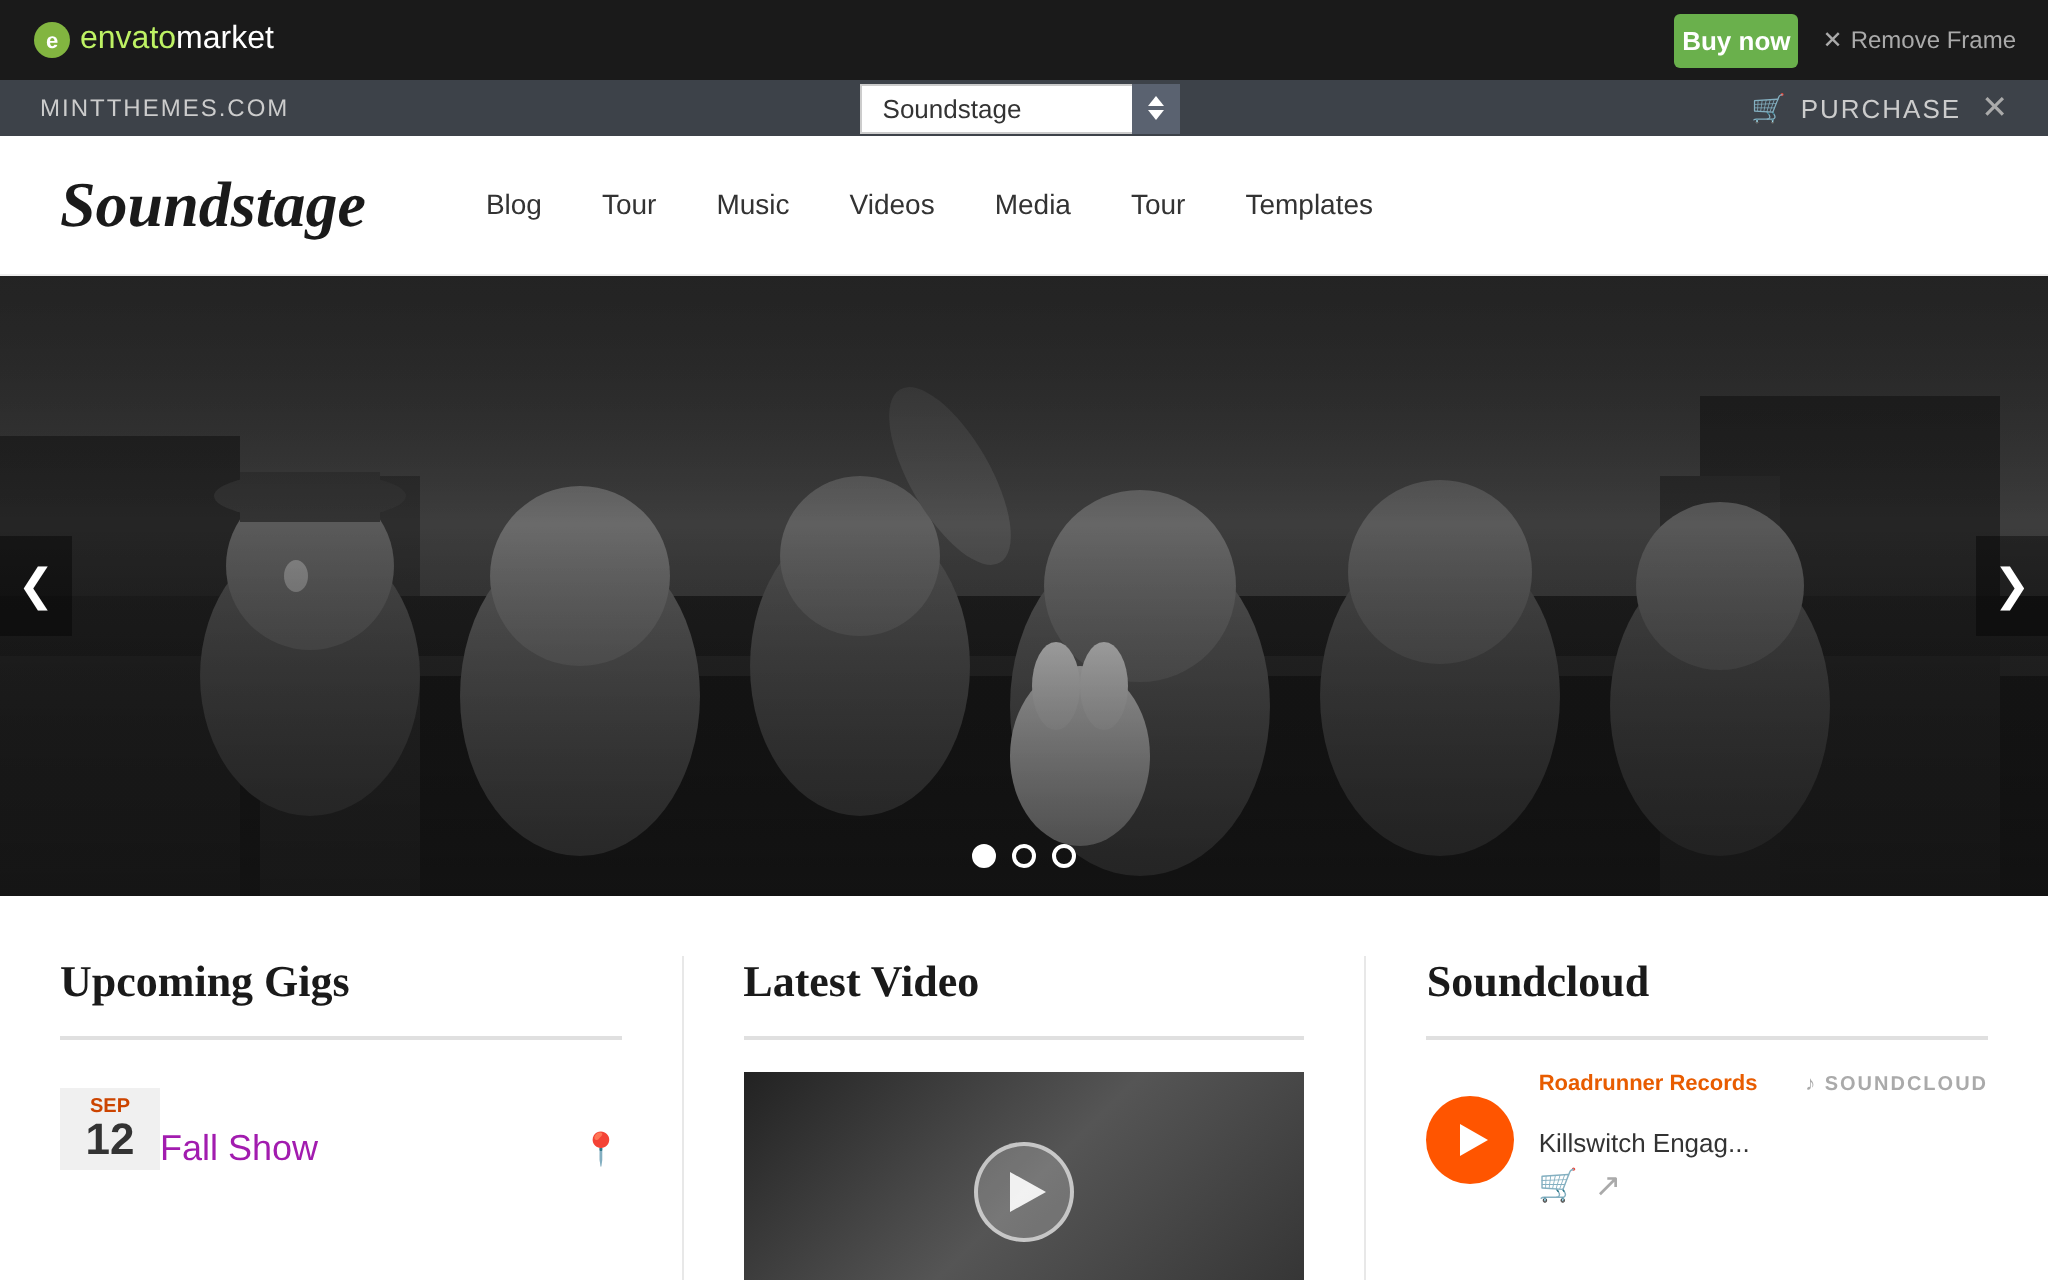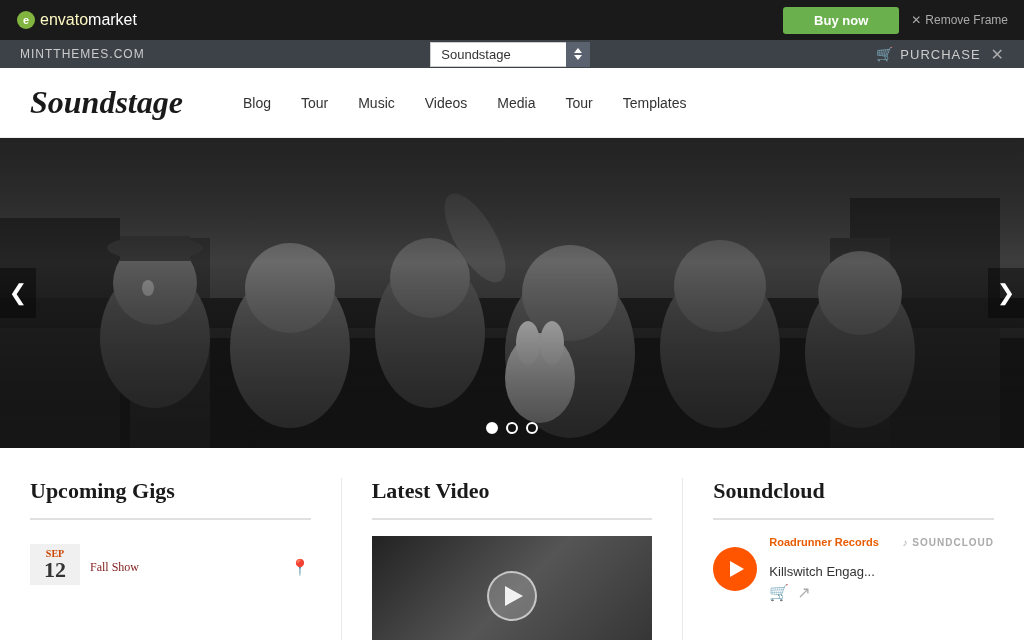--- a/index.html
+++ b/index.html
@@ -25,21 +25,21 @@
     }
     .envato-right {
       display: flex;
       align-items: center;
       gap: 12px;
     }
     .buy-now-btn {
       background: #6ab04c;
       color: #fff;
       border: none;
-      padding: 6px 31px;
+      padding: 6px 4px;
       border-radius: 3px;
       font-size: 13px;
       font-weight: bold;
       cursor: pointer;
     }
     .remove-frame {
       color: #aaa;
       font-size: 12px;
       cursor: pointer;
       display: flex;
@@ -260,24 +260,22 @@
     }
     .section-divider {
       height: 2px;
       background: #e0e0e0;
       margin-bottom: 16px;
     }
 
     
     .gig-item {
       display: flex;
-      align-items: center;
-      gap: 10px;
+      align-items: flex-end;
       padding: 8px 0;
-      font-family: Liberation Serif, serif;
     }
     .gig-date {
       background: #f0f0f0;
       min-width: 50px;
       text-align: center;
       padding: 4px 6px;
       font-size: 11px;
     }
     .gig-date .month {
       color: #cc4400;
@@ -285,22 +283,22 @@
       font-size: 10px;
       text-transform: uppercase;
     }
     .gig-date .day {
       font-size: 22px;
       font-weight: bold;
       color: #333;
       line-height: 1;
     }
     .gig-name {
-      font-size: 12px;
-      color: #7f1d1d;
+      font-size: 18px;
+      color: #a21caf;
       padding-top: 6px;
       flex: 1;
     }
     .gig-pin {
       color: #aaa;
       font-size: 16px;
       padding-top: 6px;
     }
 
     
@@ -403,21 +401,21 @@
 </head>
 <body>
 
 <div class="envato-bar">
   <div class="envato-logo">
     <svg class="envato-logo-icon" viewBox="0 0 20 20">
       <circle cx="10" cy="10" r="9" fill="#82b540"></circle>
       <text x="10" y="14" text-anchor="middle" font-size="11" fill="#fff" font-weight="bold">e</text>
     </svg>
     <span>
-      <span style="color:#fef9c3">envato</span><span style="color:#fff">market</span>
+      <span style="color:#bef264">envato</span><span style="color:#fff">market</span>
     </span>
   </div>
   <div class="envato-right">
     <button class="buy-now-btn">Buy now</button>
     <div class="remove-frame">
       <span class="x">✕</span>
       <span>Remove Frame</span>
     </div>
   </div>
 </div>

